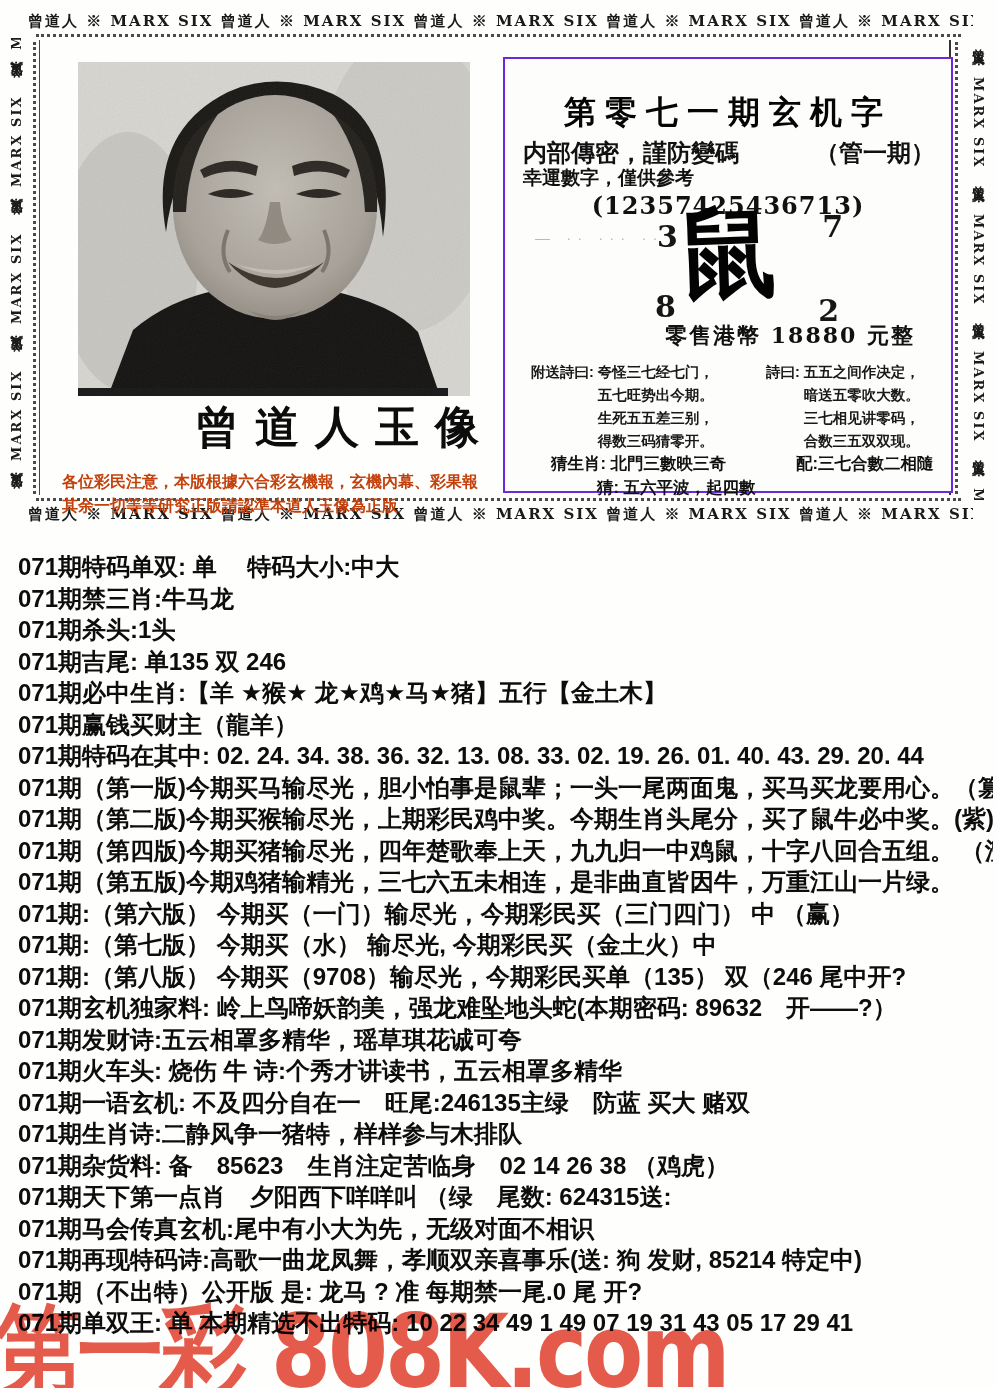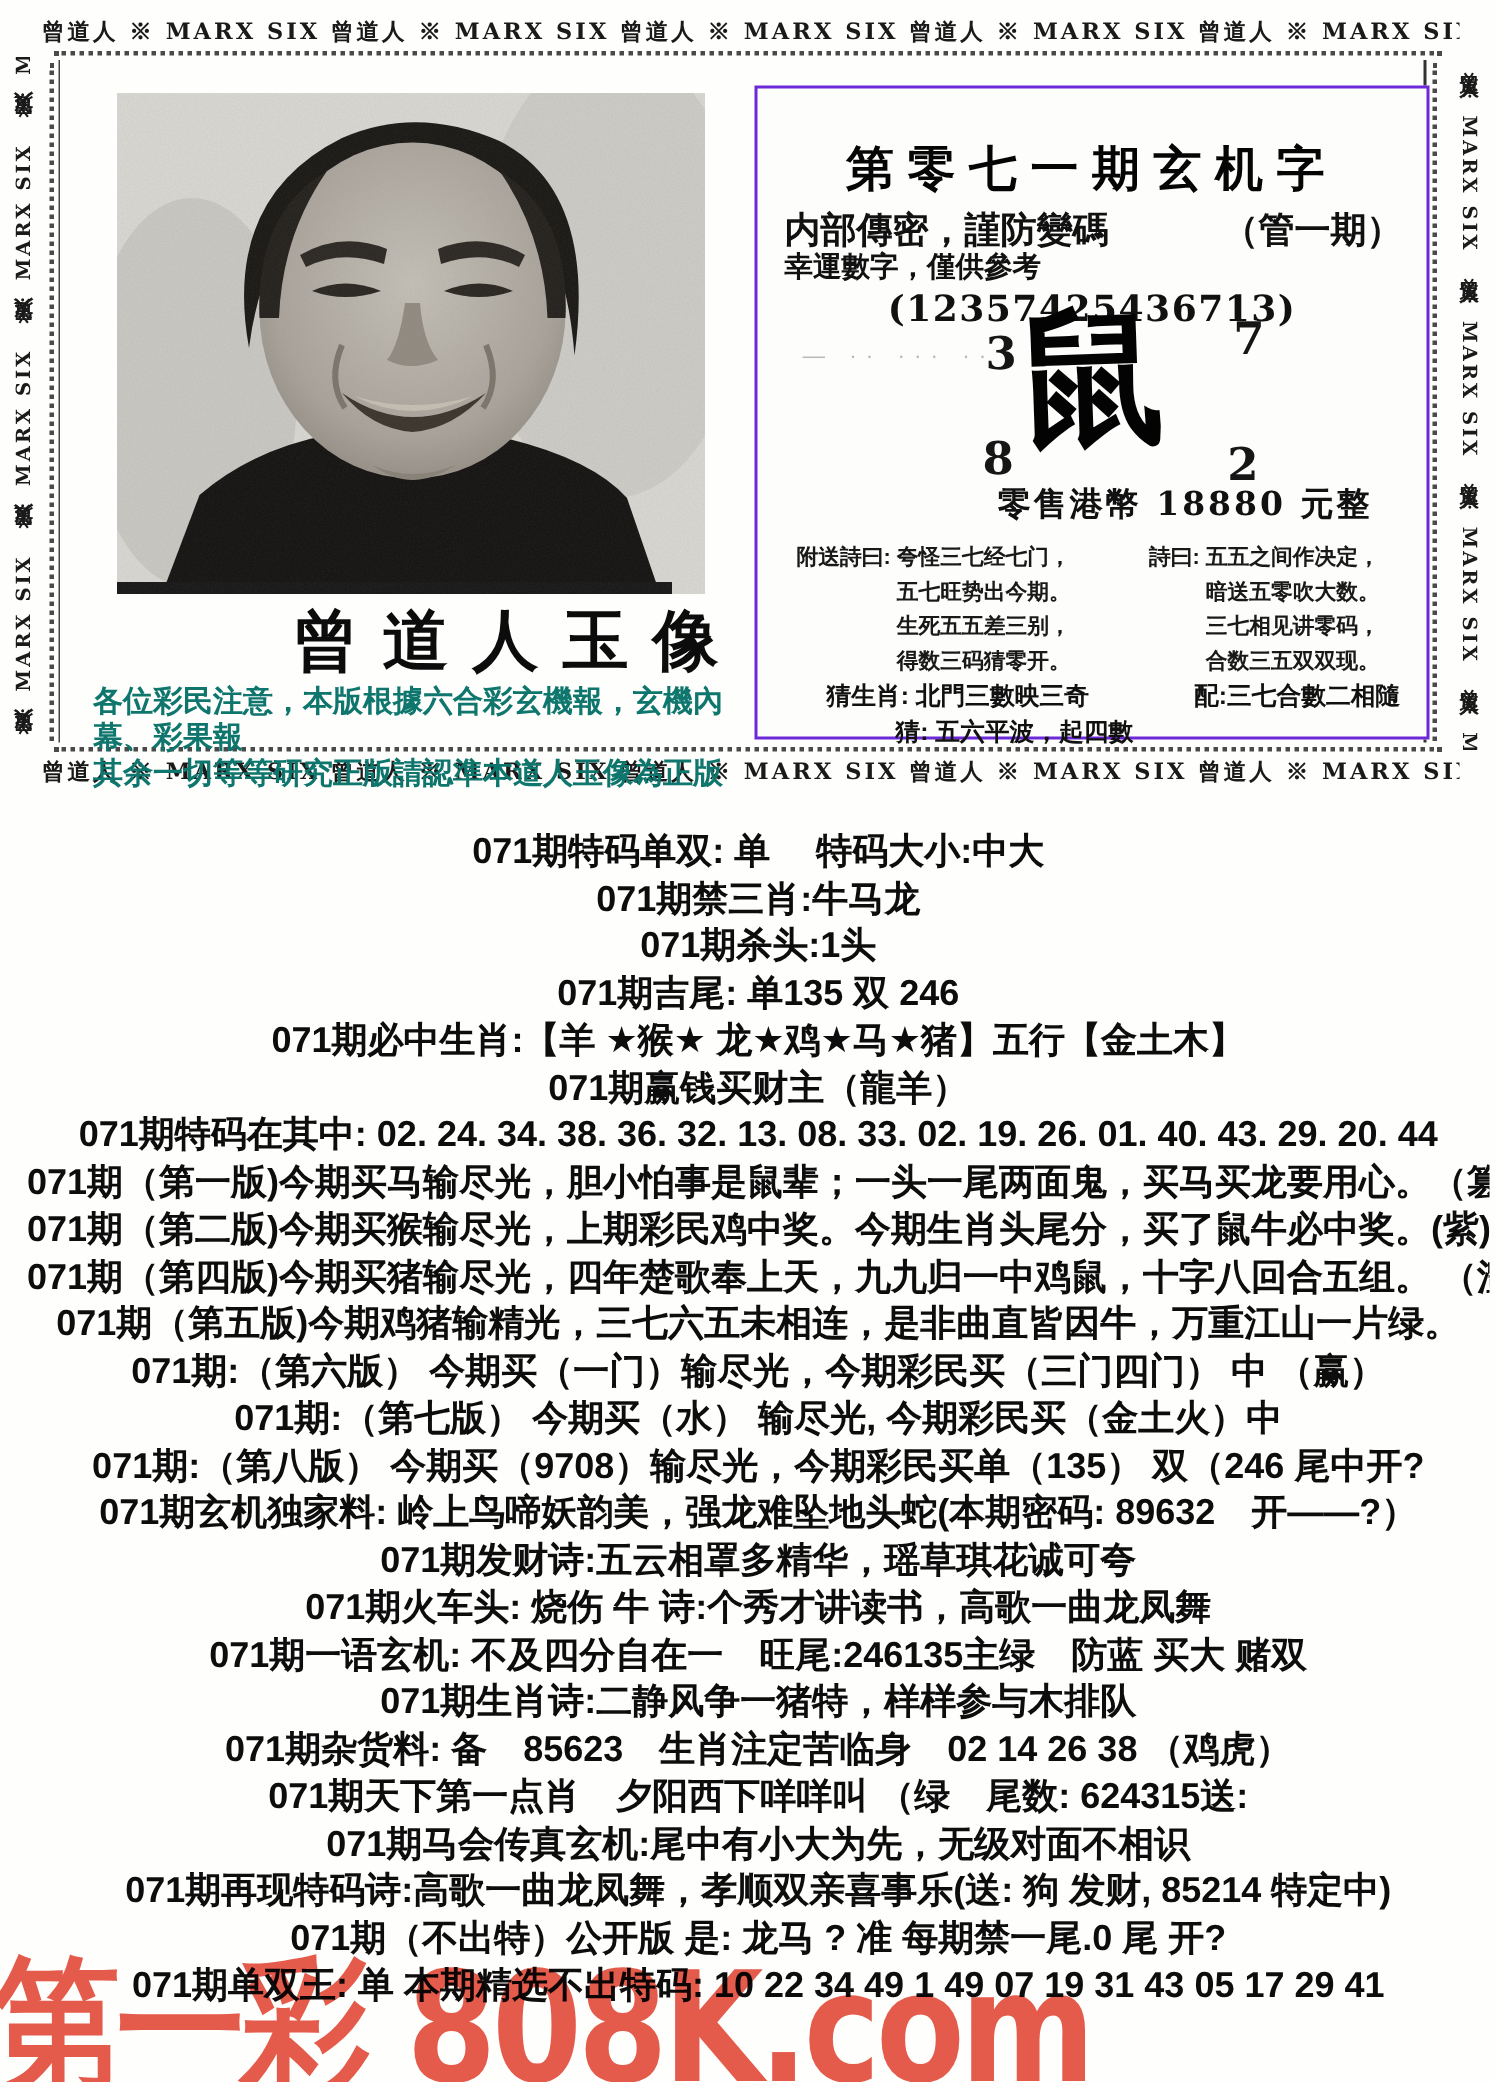--- a/index.html
+++ b/index.html
@@ -20,22 +20,22 @@
   .dotline-bottom{top:498px;left:36px;width:925px;}
   .vdotline{position:absolute;border-left:3px dotted #4a4a4a;width:0;top:42px;height:452px;}
   .vdot-left{left:33px;}
   .vdot-right{left:955px;}
   .innerframe{position:absolute;top:40px;left:39px;width:909px;height:455px;
               border-left:1px solid #444;border-right:2px solid #333;}
   
   .portrait{position:absolute;left:78px;top:62px;width:392px;height:334px;}
   .caption{position:absolute;left:55px;top:398px;width:440px;text-align:right;
            font-family:"DejaVu Serif",serif;font-weight:900;font-size:44px;letter-spacing:16px;color:#0c0c0c;}
-  .notes{position:absolute;left:62px;top:456px;width:445px;font-size:20px;font-weight:700;
-         line-height:24px;color:#0f766e;}
+  .notes{position:absolute;left:62px;top:470px;width:445px;font-size:16px;font-weight:700;
+         line-height:24px;color:#c2410c;}
   
   .mbox{position:absolute;left:503px;top:57px;width:450px;height:436px;background:#fdfdfb;
         border:2px solid #6d28d9;box-sizing:border-box;}
   .mbox .title{position:absolute;top:32px;left:0;width:100%;text-align:center;
         font-family:"DejaVu Serif",serif;font-weight:900;font-size:32px;letter-spacing:9px;color:#050505;}
   .mbox .subrow{position:absolute;top:78px;left:18px;right:16px;display:flex;
         justify-content:space-between;font-size:24px;font-weight:700;}
   .mbox .sub2{position:absolute;top:106px;left:18px;font-size:19px;font-weight:700;}
   .mbox .lucky{position:absolute;top:132px;left:0;width:100%;text-align:center;
         font-family:"DejaVu Serif",serif;font-weight:700;font-size:24px;letter-spacing:1px;}
@@ -53,21 +53,21 @@
         font-weight:700;font-size:22px;letter-spacing:2px;}
   .poems{position:absolute;top:302px;left:26px;right:10px;display:flex;}
   .poemcol{display:flex;font-size:14.5px;font-weight:700;line-height:23px;color:#191919;}
   .poemcol .plabel{white-space:nowrap;margin-right:4px;}
   .pcol-left{width:235px;}
   .pcol-right{flex:1;}
   .guessrow{position:absolute;top:394px;left:46px;right:12px;display:flex;font-size:16.5px;font-weight:700;}
   .guessrow .gz{width:245px;}
   .guess2{position:absolute;top:418px;left:92px;font-size:16.5px;font-weight:700;}
   
-  .body-lines{position:absolute;left:18px;top:551px;width:975px;text-align:center;}
+  .body-lines{position:absolute;left:18px;top:551px;width:975px;}
   .bline{height:31.5px;font-size:24px;font-weight:700;white-space:nowrap;color:#0d0d0d;
          letter-spacing:0px;overflow:hidden;}
   
   .watermark{position:absolute;left:-6px;top:1284px;font-size:88px;font-weight:900;
         font-family:"DejaVu Sans",sans-serif;color:rgba(226,62,45,0.85);letter-spacing:-3px;
         white-space:nowrap;transform:scale(0.98,1.16);transform-origin:left top;
         mix-blend-mode:multiply;z-index:5;}
 </style>
 </head>
 <body>
@@ -191,21 +191,21 @@
       <div class="bline">071期特码在其中: 02. 24. 34. 38. 36. 32. 13. 08. 33. 02. 19. 26. 01. 40. 43. 29. 20. 44</div>
       <div class="bline">071期（第一版)今期买马输尽光，胆小怕事是鼠辈；一头一尾两面鬼，买马买龙要用心。（篡）</div>
       <div class="bline">071期（第二版)今期买猴输尽光，上期彩民鸡中奖。今期生肖头尾分，买了鼠牛必中奖。(紫)</div>
       <div class="bline">071期（第四版)今期买猪输尽光，四年楚歌奉上天，九九归一中鸡鼠，十字八回合五组。 （澧）</div>
       <div class="bline">071期（第五版)今期鸡猪输精光，三七六五未相连，是非曲直皆因牛，万重江山一片绿。</div>
       <div class="bline">071期:（第六版） 今期买（一门）输尽光，今期彩民买（三门四门） 中 （赢）</div>
       <div class="bline">071期:（第七版） 今期买（水） 输尽光, 今期彩民买（金土火）中</div>
       <div class="bline">071期:（第八版） 今期买（9708）输尽光，今期彩民买单（135） 双（246 尾中开?</div>
       <div class="bline">071期玄机独家料: 岭上鸟啼妖韵美，强龙难坠地头蛇(本期密码: 89632　开——?）</div>
       <div class="bline">071期发财诗:五云相罩多精华，瑶草琪花诚可夸</div>
-      <div class="bline">071期火车头: 烧伤 牛 诗:个秀才讲读书，高歌一曲龙凤舞</div>
+      <div class="bline">071期火车头: 烧伤 牛 诗:个秀才讲读书，五云相罩多精华</div>
       <div class="bline">071期一语玄机: 不及四分自在一　旺尾:246135主绿　防蓝 买大 赌双</div>
       <div class="bline">071期生肖诗:二静风争一猪特，样样参与木排队</div>
       <div class="bline">071期杂货料: 备　85623　生肖注定苦临身　02 14 26 38 （鸡虎）</div>
       <div class="bline">071期天下第一点肖　夕阳西下咩咩叫 （绿　尾数: 624315送:</div>
       <div class="bline">071期马会传真玄机:尾中有小大为先，无级对面不相识</div>
       <div class="bline">071期再现特码诗:高歌一曲龙凤舞，孝顺双亲喜事乐(送: 狗 发财, 85214  特定中)</div>
       <div class="bline">071期（不出特）公开版 是: 龙马 ? 准 每期禁一尾.0 尾 开?</div>
       <div class="bline">071期单双王: 单  本期精选不出特码: 10 22 34 49 1 49 07 19 31 43 05 17 29 41</div>
     </div>
 

